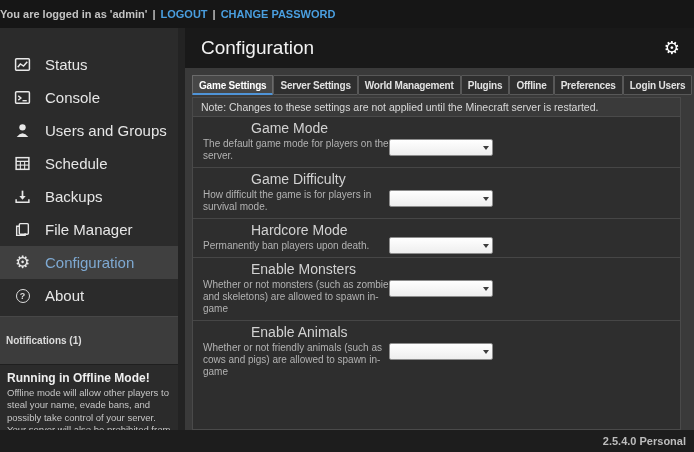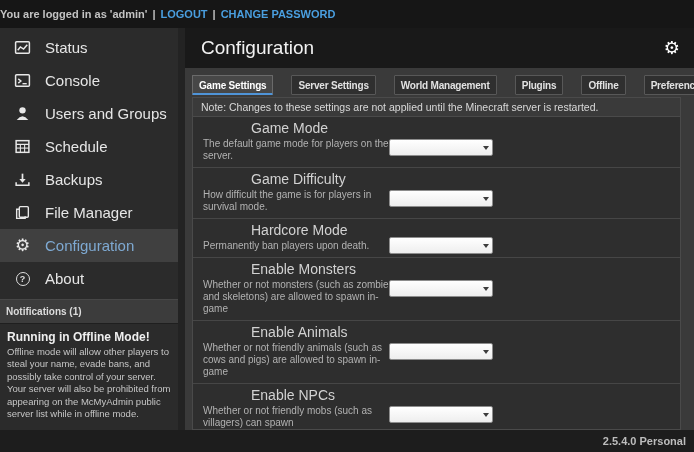--- a/index.html
+++ b/index.html
@@ -10,50 +10,50 @@
   
   .topbar { position:absolute; left:0; top:0; width:694px; height:28px;
             background:#161616; display:flex; align-items:center; 
             font-size:11px; font-weight:bold; color:#c3c3c3; }
   .topbar .sep { margin:0 5px; color:#c3c3c3; }
   .topbar a.toplink { color:#4a9fe0; text-decoration:none; cursor:pointer; }
 
   
   .sidebar { position:absolute; left:0; top:28px; width:178px; height:406px;
              background:#2b2b2b; }
-  .nav { padding-top:3px; }
+  .nav { padding-top:20px; }
   .nav-item { height:33px; display:flex; align-items:center; padding-left:13px;
               color:#e6e6e6; font-size:15px; cursor:pointer; }
   .nav-item .ico { width:19px; height:19px; margin-right:13px; display:flex;
                    align-items:center; justify-content:center; flex:0 0 19px; }
   .nav-item.active { background:#404040; color:#7ea9d2; }
   .gear-glyph { font-family:"DejaVu Sans", sans-serif; font-size:17px; line-height:1;
                 color:#e8e8e8; }
   .qmark { width:14px; height:14px; border:1.4px solid #dedede; border-radius:50%;
            font-size:9px; font-weight:bold; color:#dedede; display:flex;
            align-items:center; justify-content:center; }
 
   .notif-header { margin-top:4px; background:#3c3c3c; border-top:1px solid #474747;
-                  border-bottom:1px solid #1f1f1f; padding:6px 6px; font-size:10px;
+                  border-bottom:1px solid #1f1f1f; padding:18px 6px; font-size:10px;
                   font-weight:bold; color:#dcdcdc; }
   .notif-body { padding:6px 7px; font-size:9.5px; line-height:1.32; color:#c6c6c6; }
   .notif-body .notif-title { font-weight:bold; color:#efefef; font-size:12px; }
 
   
   .main { position:absolute; left:185px; top:28px; width:509px; height:406px; }
   .main-header { height:40px; background:#191919; display:flex; align-items:center;
                  padding:0 14px 0 16px; }
   .main-title { color:#f2f2f2; font-size:19px; flex:1; }
   .main-header .gear-btn { cursor:pointer; }
   .main-header .gear-glyph { font-size:18px; color:#fff; }
 
   .main-body { position:absolute; top:40px; bottom:0; left:0; right:0;
                background:#3a3a3a; padding:7px 13px 4px 7px; }
 
-  .tabs { display:flex; gap:18px; }
+  .tabs { display:flex; gap:0; }
   .tab { font-size:10px; font-weight:bold; letter-spacing:-0.2px; color:#e2e2e2;
          background:#2f2f2f; border:1px solid #585858; padding:4px 6px 3px 6px;
          white-space:nowrap; cursor:pointer; border-radius:1px; }
   .tab.active { background:#474747; border-color:#6a6a6a; color:#ffffff;
                 border-bottom:2px solid #4f94d8; padding-bottom:2px; }
 
   .panel { position:absolute; top:29px; bottom:4px; left:7px; right:13px;
            background:#2e2e2e; border:1px solid #4a4a4a; overflow:hidden; }
   .note { background:#3a3a3a; border-bottom:1px solid #4a4a4a; padding:3px 8px;
           font-size:10.5px; color:#d9d9d9; }
@@ -240,28 +240,20 @@
 
         <div class="setting">
           <div class="setting-title">Enable Animals</div>
           <div class="setting-desc">Whether or not friendly animals (such as cows and pigs) are allowed to spawn in-game</div>
           <div class="setting-select">
             <span></span>
             <span class="arrow"></span>
           </div>
         </div>
 
-        <div class="setting">
-          <div class="setting-title">Enable NPCs</div>
-          <div class="setting-desc">Whether or not friendly mobs (such as villagers) can spawn</div>
-          <div class="setting-select">
-            <span></span>
-            <span class="arrow"></span>
-          </div>
-        </div>
 
       </div>
     </div>
   </div>
 
   <div class="footer">
     <span>2.5.4.0 Personal</span>
   </div>
 
 </div>

